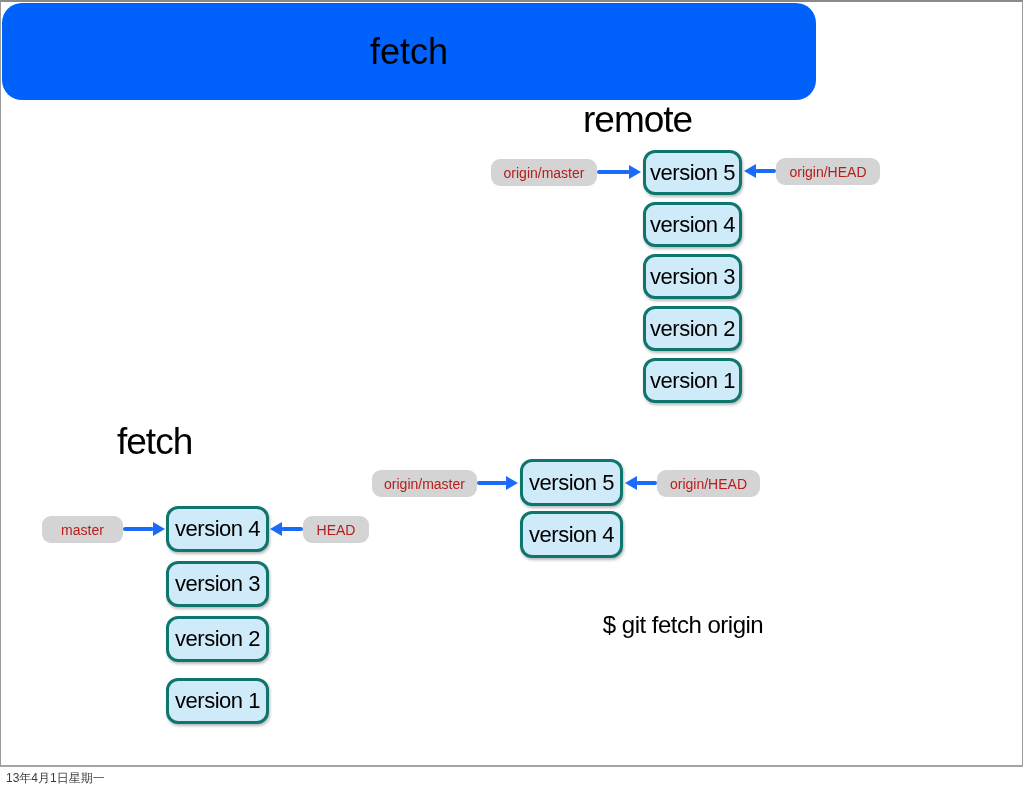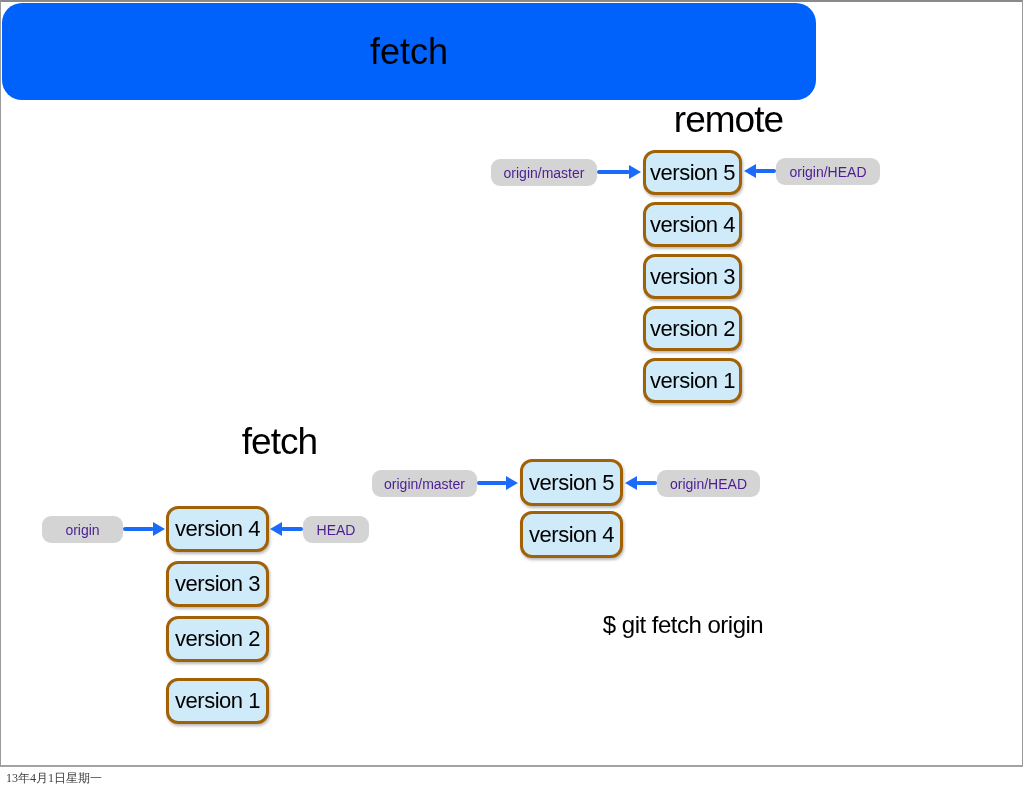--- a/index.html
+++ b/index.html
@@ -14,41 +14,41 @@
   .abs{position:absolute;}
   .group{position:absolute;left:0;top:0;width:0;height:0;overflow:visible;}
 
   .slide-frame{left:0;top:0;width:1023px;height:767px;
     border:1px solid #9b9b9b;border-top:2px solid #8a8a8a;border-bottom:2px solid #a3a3a3;}
 
   .header-bar{left:2px;top:3px;width:814px;height:97px;background:var(--blue);
     border-radius:20px;display:flex;align-items:center;justify-content:center;text-align:right;}
   .slide-title{font-size:36px;color:#000;}
 
-  .section-title{font-size:37px;text-align:right;letter-spacing:-1px;}
+  .section-title{font-size:37px;text-align:left;letter-spacing:-1px;}
 
-  .node{background:var(--node);border:3px solid #a16207;border-radius:12px;
+  .node{background:var(--node);border:3px solid #0f766e;border-radius:12px;
     display:flex;align-items:center;justify-content:center;
     font-size:22px;letter-spacing:-0.5px;
     box-shadow:1px 2px 3px rgba(0,0,0,0.28);}
 
   .pill{background:var(--pill);border-radius:9px;
     display:flex;align-items:center;justify-content:center;
-    font-size:14px;color:#4c1d95;white-space:nowrap;}
+    font-size:14px;color:#b91c1c;white-space:nowrap;}
 
   .arrow{position:absolute;height:4px;background:var(--arrow);border-radius:2px;}
   .arrow.point-right::after{content:"";position:absolute;right:-11px;top:50%;
     transform:translateY(-50%);
     border-left:12px solid var(--arrow);border-top:7px solid transparent;border-bottom:7px solid transparent;}
   .arrow.point-left::after{content:"";position:absolute;left:-11px;top:50%;
     transform:translateY(-50%);
     border-right:12px solid var(--arrow);border-top:7px solid transparent;border-bottom:7px solid transparent;}
 
   .command-text{font-size:24px;text-align:center;letter-spacing:-0.5px;}
-  .footer-date{font-size:12px;color:#3c3c3c;font-family:Liberation Serif, serif;}
+  .footer-date{font-size:12px;color:#3c3c3c;}
 </style>
 </head>
 <body>
 
 <div class="abs slide-frame"></div>
 
 <div class="abs header-bar">
   <div class="slide-title">fetch</div>
 </div>
 
@@ -69,21 +69,21 @@
 </div>
 
 <div class="group">
   <div class="abs section-title" style="left:117px;top:421px;width:200px;">fetch</div>
 
   <div class="abs node" style="left:166px;top:506px;width:103px;height:46px;">version 4</div>
   <div class="abs node" style="left:166px;top:561px;width:103px;height:46px;">version 3</div>
   <div class="abs node" style="left:166px;top:616px;width:103px;height:46px;">version 2</div>
   <div class="abs node" style="left:166px;top:678px;width:103px;height:46px;">version 1</div>
 
-  <div class="abs pill" style="left:42px;top:516px;width:81px;height:27px;">origin</div>
+  <div class="abs pill" style="left:42px;top:516px;width:81px;height:27px;">master</div>
   <div class="abs pill" style="left:303px;top:516px;width:66px;height:27px;">HEAD</div>
 
   <div class="arrow point-right" style="left:123px;top:527px;width:31px;"></div>
   <div class="arrow point-left" style="left:281px;top:527px;width:22px;"></div>
 </div>
 
 <div class="group">
   <div class="abs node" style="left:520px;top:459px;width:103px;height:47px;">version 5</div>
   <div class="abs node" style="left:520px;top:511px;width:103px;height:47px;">version 4</div>
 

